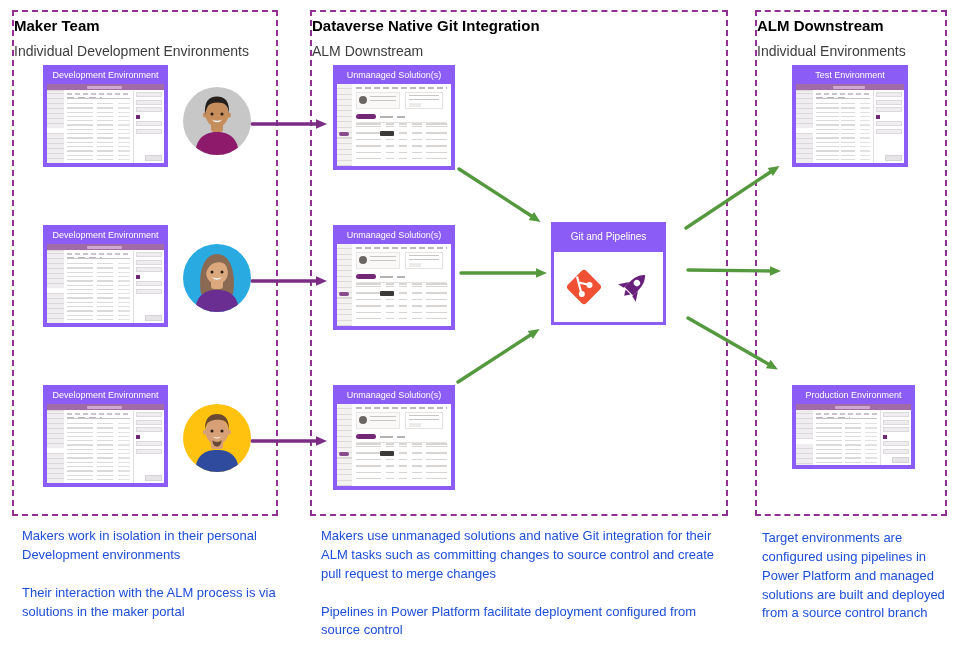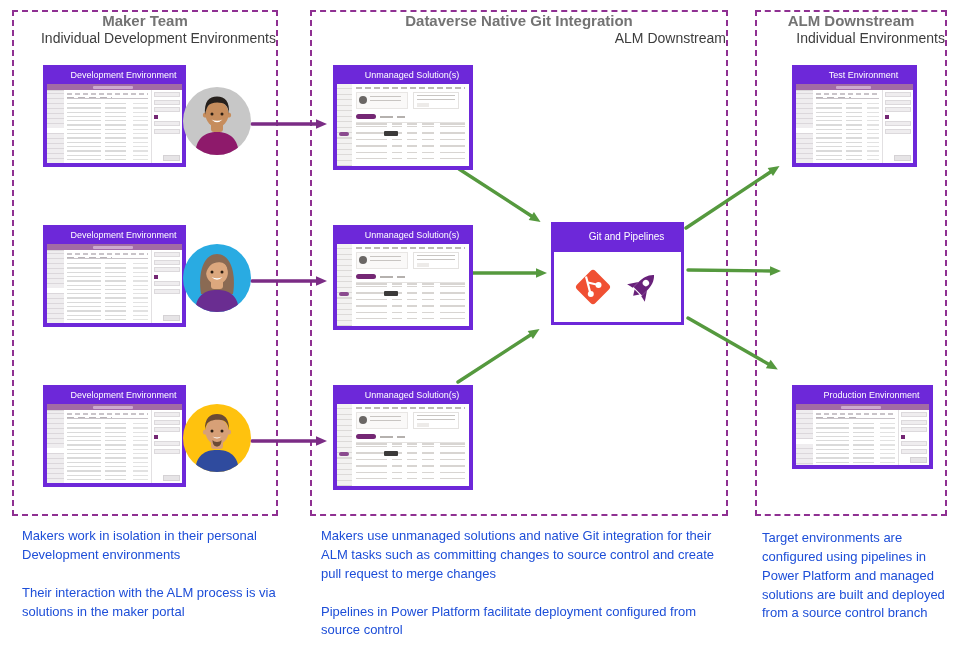--- a/index.html
+++ b/index.html
@@ -4,29 +4,29 @@
 <style>
   html,body{margin:0;padding:0;background:#fff;}
   body{width:962px;height:646px;overflow:hidden;font-family:"Liberation Sans",sans-serif;}
   #canvas{position:relative;width:962px;height:646px;background:#fff;}
 
   
   .panel{position:absolute;top:10px;height:506px;border:2px dashed #8F3092;box-sizing:border-box;z-index:1;}
   #panel-maker{left:12px;width:266px;}
   #panel-git{left:310px;width:418px;}
   #panel-alm{left:755px;width:192px;}
-  .panel-title{text-align:center;font-size:15px;font-weight:bold;color:#737373;}
-  .panel-sub{text-align:right;font-size:14px;color:#3d3d3d;margin-top:1px;}
+  .panel-title{margin-top:5px;text-align:left;font-size:15px;font-weight:bold;color:#000000;}
+  .panel-sub{text-align:left;font-size:14px;color:#3d3d3d;margin-top:9px;}
 
   
   #arrow-layer{position:absolute;left:0;top:0;z-index:2;pointer-events:none;}
   line.arrow{stroke-width:3.4;stroke-linecap:round;}
 
   
-  .frame{position:absolute;background:#6d28d9;z-index:3;padding-left:18px;}
+  .frame{position:absolute;background:#8b5cf6;z-index:3;}
   .frame-title{color:#fff;font-size:9px;text-align:center;margin-top:5px;white-space:nowrap;}
   .gitframe .frame-title{font-size:10px;margin-top:9px;}
   .shot{position:absolute;left:4px;right:4px;top:19px;bottom:4px;background:#fff;overflow:hidden;display:flex;flex-direction:column;}
 
   
   .sa-top{height:6px;background:#A26BA5;position:relative;flex:none;}
   .sa-pill{position:absolute;left:34%;top:1.5px;width:30%;height:3px;background:#CDA9CF;border-radius:1px;}
   .sa-body{flex:1;display:flex;min-height:0;background:#FBFAFB;}
   .sa-nav{width:17px;background:#EFEDEF;background-image:repeating-linear-gradient(to bottom,#DBD7DB 0 1.2px,transparent 1.2px 5px);background-position:0 3px;position:relative;flex:none;}
   .sa-sel{position:absolute;left:0;top:52%;width:100%;height:5px;background:#fff;}
@@ -368,21 +368,21 @@
           <path d="M20,3 C24.5,7 26,13 26,18.5 L26,26 L14,26 L14,18.5 C14,13 15.5,7 20,3 Z" fill="#68217A"></path>
           <path d="M14,19 L7.5,28.5 L14,27 Z" fill="#68217A"></path>
           <path d="M26,19 L32.5,28.5 L26,27 Z" fill="#68217A"></path>
           <path d="M16.5,27 L23.5,27 L20,32.5 Z" fill="#68217A"></path>
           <circle cx="20" cy="14.5" r="3.2" fill="#FFFFFF"></circle>
         </g>
       </svg>
     </div>
   </div>
 
-  <div class="frame" style="left:792px;top:65px;width:107px;height:102px;">
+  <div class="frame" style="left:792px;top:65px;width:116px;height:102px;">
     <div class="frame-title">Test Environment</div>
     <div class="shot">
   <div class="sa-top">
           <i class="sa-pill"></i>
         </div>
   <div class="sa-body">
     <div class="sa-nav">
             <i class="sa-sel"></i>
           </div>
     <div class="sa-main">

